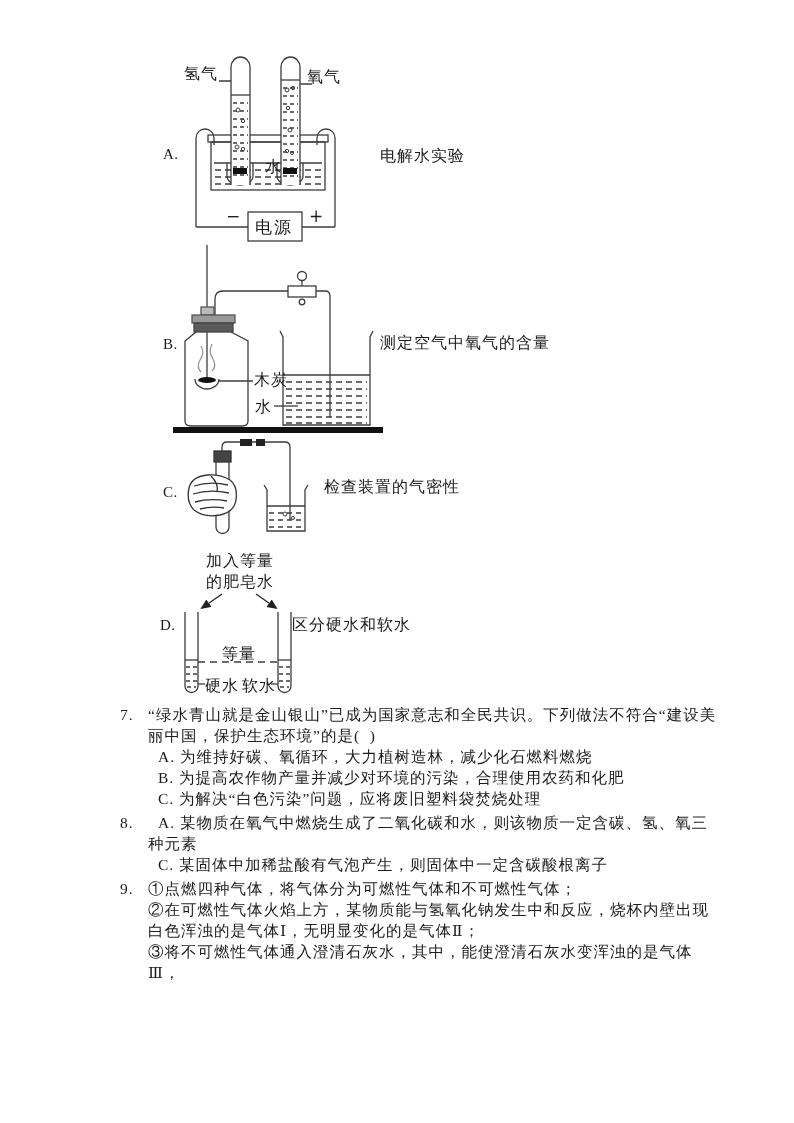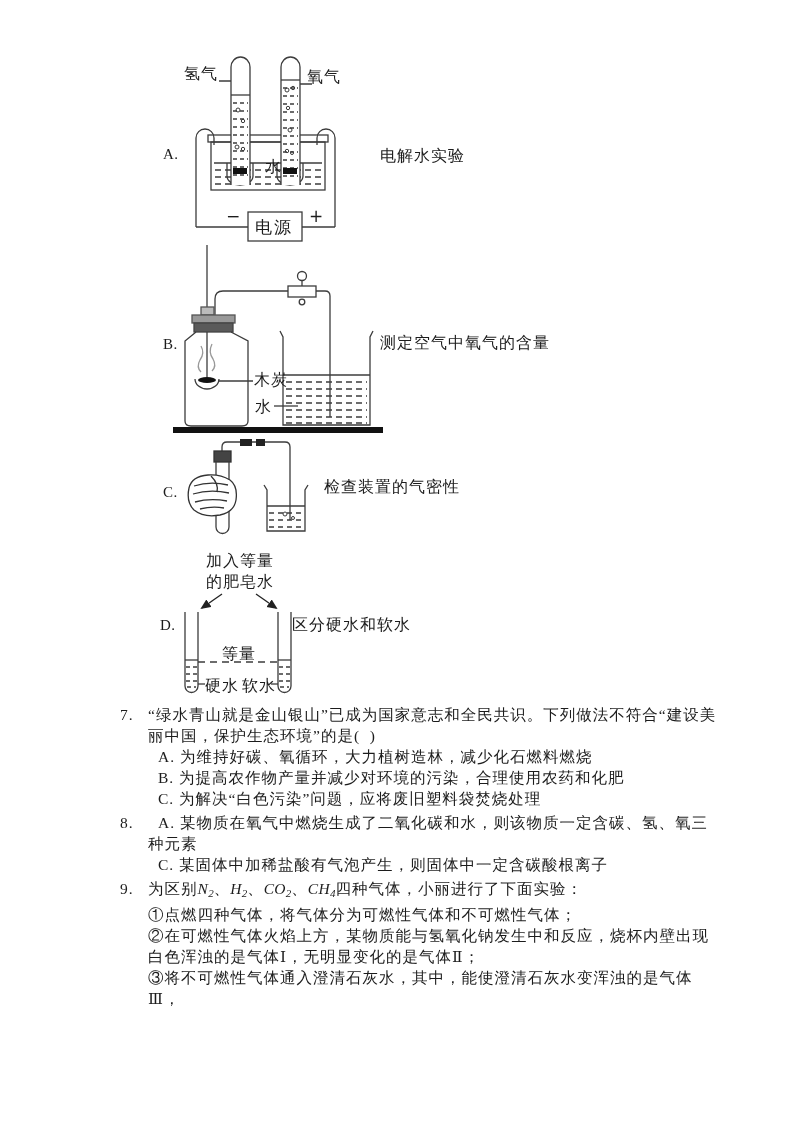--- a/index.html
+++ b/index.html
@@ -200,21 +200,20 @@
       <span class="q-num">8.</span>
       <div class="q-body">
         <p class="option"><span>A. 某物质在氧气中燃烧生成了二氧化碳和水，则该物质一定含碳、氢、氧三种元素</span></p>
         <p class="option"><span>C. 某固体中加稀盐酸有气泡产生，则固体中一定含碳酸根离子</span></p>
       </div>
     </div>
 
     <div class="question">
       <span class="q-num">9.</span>
       <div class="q-body">
-        <p class="stem"><span>为区别</span><span class="seg-math">N</span><span class="seg-mathsub">2</span><span>、</span><span class="seg-math">H</span><span class="seg-mathsub">2</span><span>、</span><span class="seg-math">CO</span><span class="seg-mathsub">2</span><span>、</span><span class="seg-math">CH</span><span class="seg-mathsub">4</span><span>四种气体，小丽进行了下面实验：</span></p>
         <p><span>①点燃四种气体，将气体分为可燃性气体和不可燃性气体；</span></p>
         <p><span>②在可燃性气体火焰上方，某物质能与氢氧化钠发生中和反应，烧杯内壁出现白色浑浊的是气体Ⅰ，无明显变化的是气体Ⅱ；</span></p>
         <p><span>③将不可燃性气体通入澄清石灰水，其中，能使澄清石灰水变浑浊的是气体Ⅲ，</span></p>
       </div>
     </div>
 
   </div>
 </div>
 
 </body></html>

